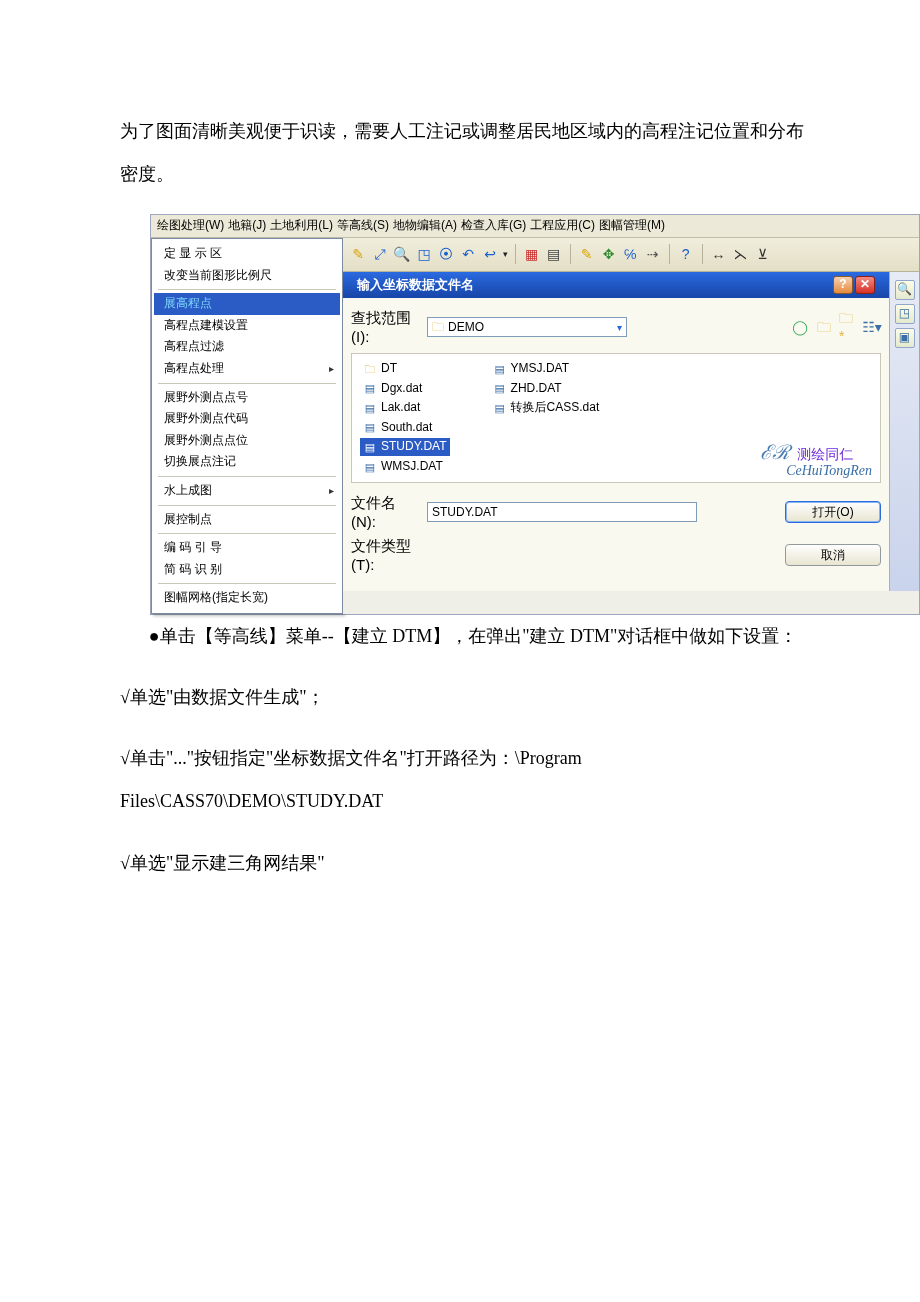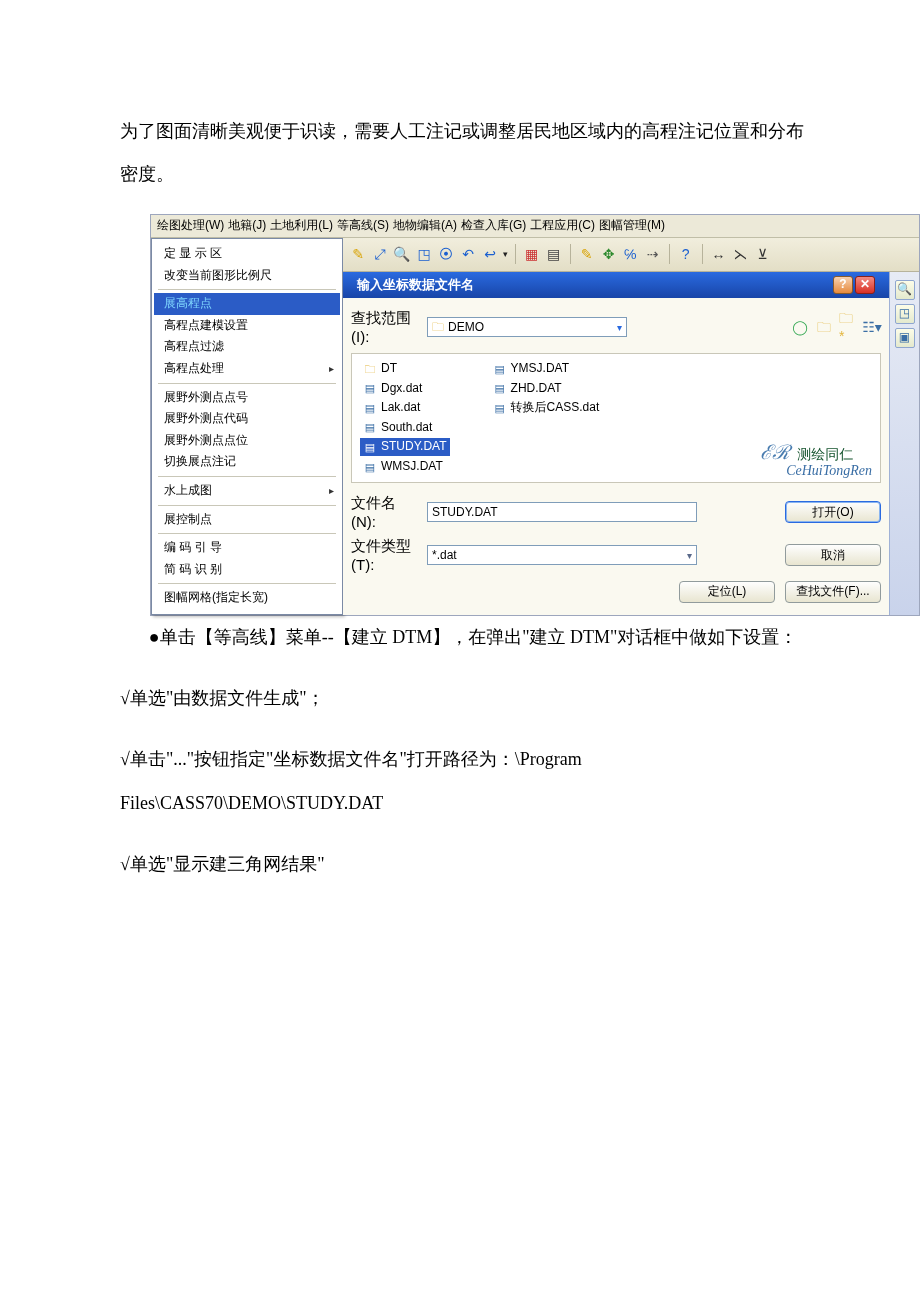--- a/index.html
+++ b/index.html
@@ -128,21 +128,21 @@
   .col{ display:flex; flex-direction:column; gap:2px;}
   .fitem{ display:flex; align-items:center; gap:4px; font-size:12px; padding:1px 3px;}
   .fitem.sel{ background:#2b5cc6; color:#fff; }
   .file-ico{ width:14px;height:14px; font-size:11px; display:inline-flex;align-items:center;justify-content:center; color:#3a6ea5;}
   .folder-ico2{ color:#e2b53c; }
 
   .watermark{
     position:absolute; right:8px; bottom:4px; font-style:italic; font-family: "Times New Roman", serif;
     font-size:14px; color:#3a6ea5; text-align:left; line-height:1.1;
   }
-  .watermark .cn{ color:#14532d; font-family:"KaiTi","STKaiti",serif; font-style:normal;}
+  .watermark .cn{ color:#6d28d9; font-family:"KaiTi","STKaiti",serif; font-style:normal;}
   .wm-glyph{ color:#4a7db0; font-size:20px; font-family: "Georgia", serif; display:inline-block; margin-right:4px;}
 
   .field{
     flex:0 0 270px; height:20px; background:#fff; border:1px solid #7f9db9;
     padding:0 4px; display:flex;align-items:center; font-size:12px;
   }
   .field.combo::after{ content:"▾"; margin-left:auto; color:#5a6a8a; font-size:10px;}
   .btn{
     width:96px; height:22px; background:linear-gradient(#fefefe,#e8e5d0);
     border:1px solid #919b9c; border-radius:4px; display:flex;align-items:center;justify-content:center;
@@ -339,36 +339,25 @@
                     <span>STUDY.DAT</span>
                   </div>
               <div class="actions-right">
                 <div class="btn primary">
                       <span>打开(O)</span>
                     </div>
               </div>
             </div>
             <div class="row">
               <span class="label">文件类型(T):</span>
-              <div class="field combo">
-                    <span>*.dat</span>
-                  </div>
               <div class="actions-right">
                 <div class="btn">
                       <span>取消</span>
                     </div>
               </div>
-            </div>
-            <div class="bottom-row">
-              <div class="btn">
-                    <span>定位(L)</span>
-                  </div>
-              <div class="btn">
-                    <span>查找文件(F)...</span>
-                  </div>
             </div>
           </div>
         </div>
         <div class="right-strip">
           <div class="rs-ico">🔍</div>
           <div class="rs-ico">◳</div>
           <div class="rs-ico">▣</div>
         </div>
         </div>
       </div>

